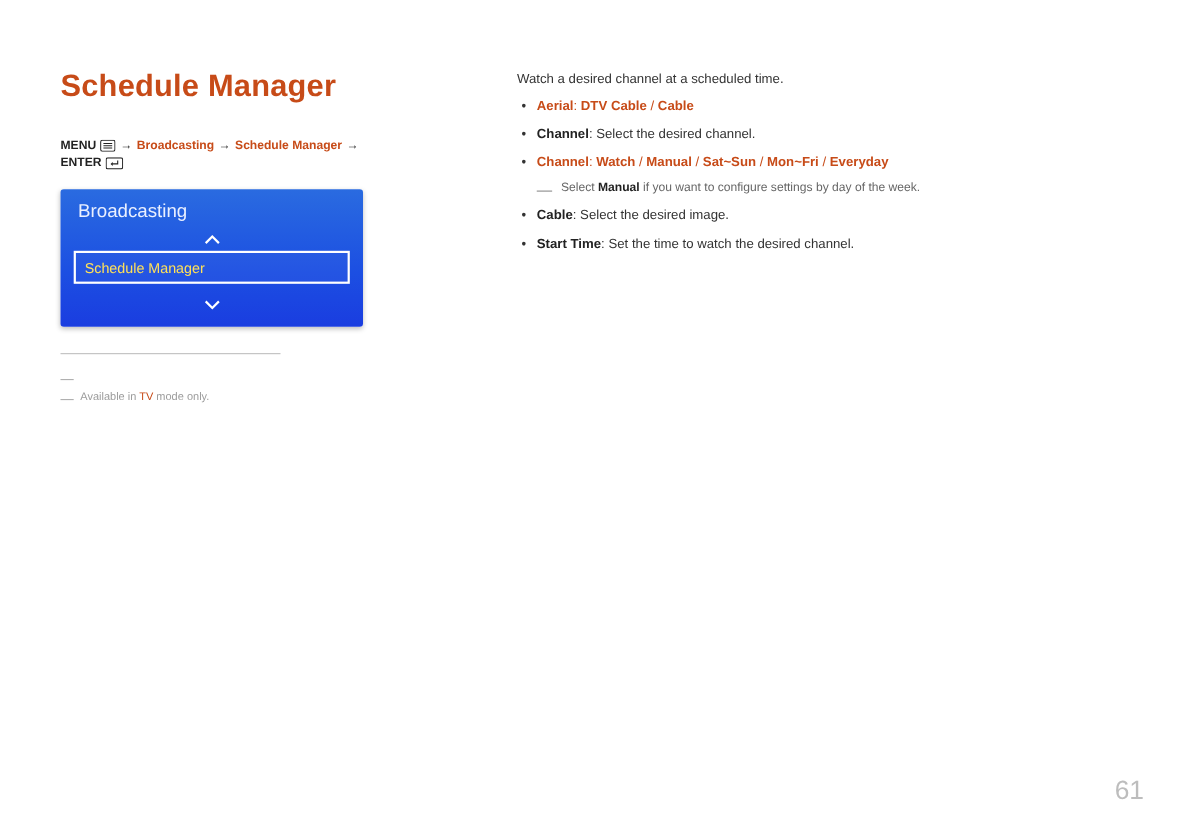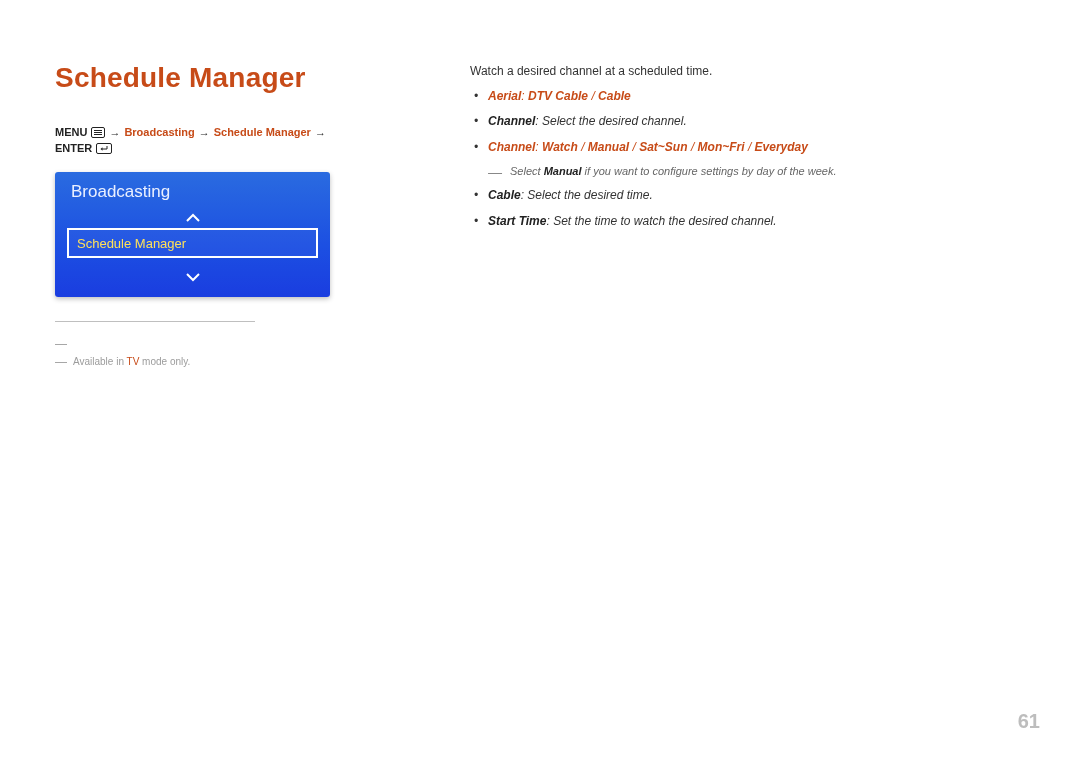--- a/index.html
+++ b/index.html
@@ -123,21 +123,20 @@
     position: relative;
     top: 1px;
   }
   .footnote .tv-hl {
     color: #c74b18;
   }
   .right-col ul {
     list-style: none;
     padding: 0;
     margin: 6px 0 0 0;
-    font-style: italic;
   }
   .right-col li {
     position: relative;
     padding-left: 18px;
     margin-bottom: 6px;
   }
   .right-col li::before {
     content: "•";
     position: absolute;
     left: 4px;
@@ -172,22 +171,22 @@
     font-size: 14px;
     line-height: 1;
     color: #888;
     position: relative;
     top: 2px;
   }
   .page-num {
     position: absolute;
     right: 40px;
     bottom: 30px;
-    font-size: 20px;
-    font-weight: 700;
+    font-size: 24px;
+    font-weight: 400;
     color: #bdbdbd;
   }
 </style>
 </head>
 <body>
 
 <div class="page">
   <div class="two-col">
 
     <div class="left-col">
@@ -261,21 +260,21 @@
         </li>
 
         <div class="sub-note">
           <span class="dash-box">―</span>
           <span>
             <span>Select </span><b>Manual</b><span> if you want to configure settings by day of the week.</span>
           </span>
         </div>
 
         <li>
-          <b>Cable</b><span>: Select the desired time.</span>
+          <b>Cable</b><span>: Select the desired image.</span>
         </li>
 
         <li>
           <b>Start Time</b><span>: Set the time to watch the desired channel.</span>
         </li>
 
       </ul>
     </div>
   </div>
 

